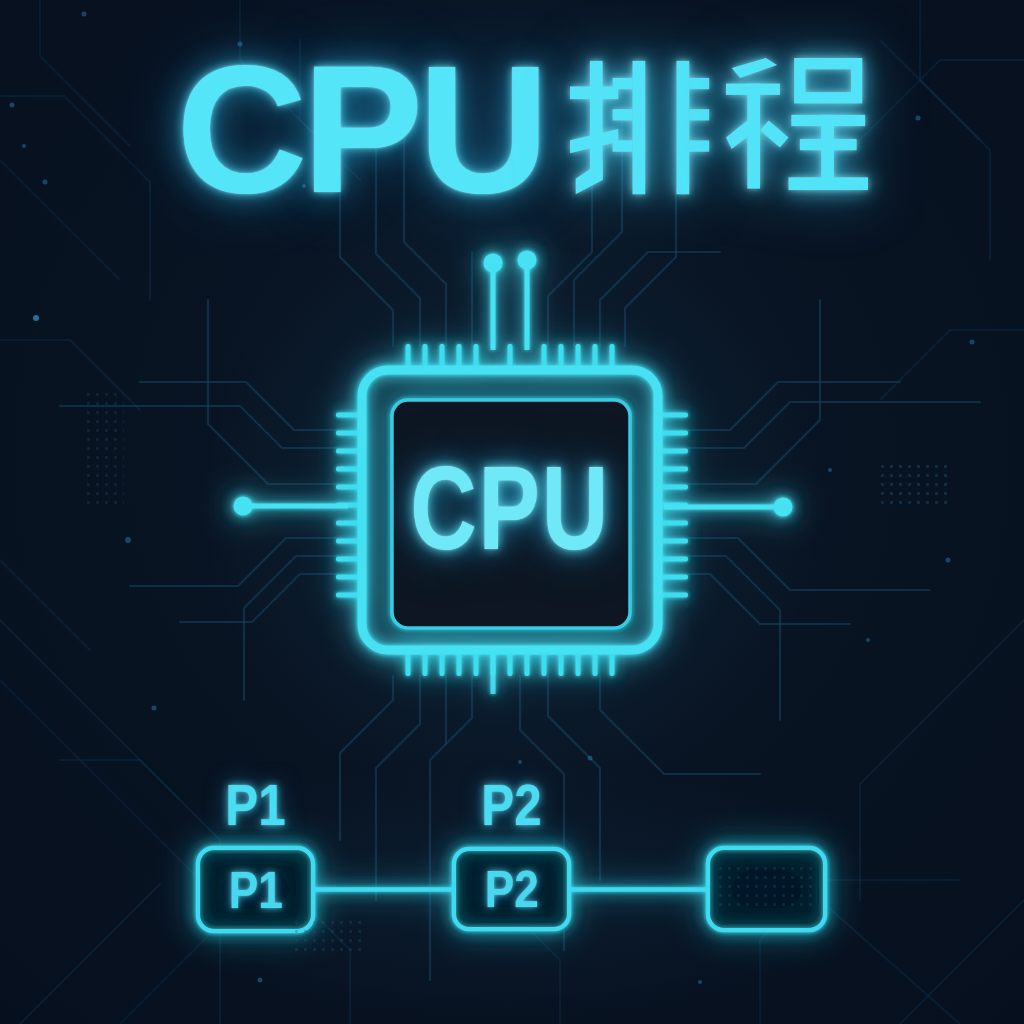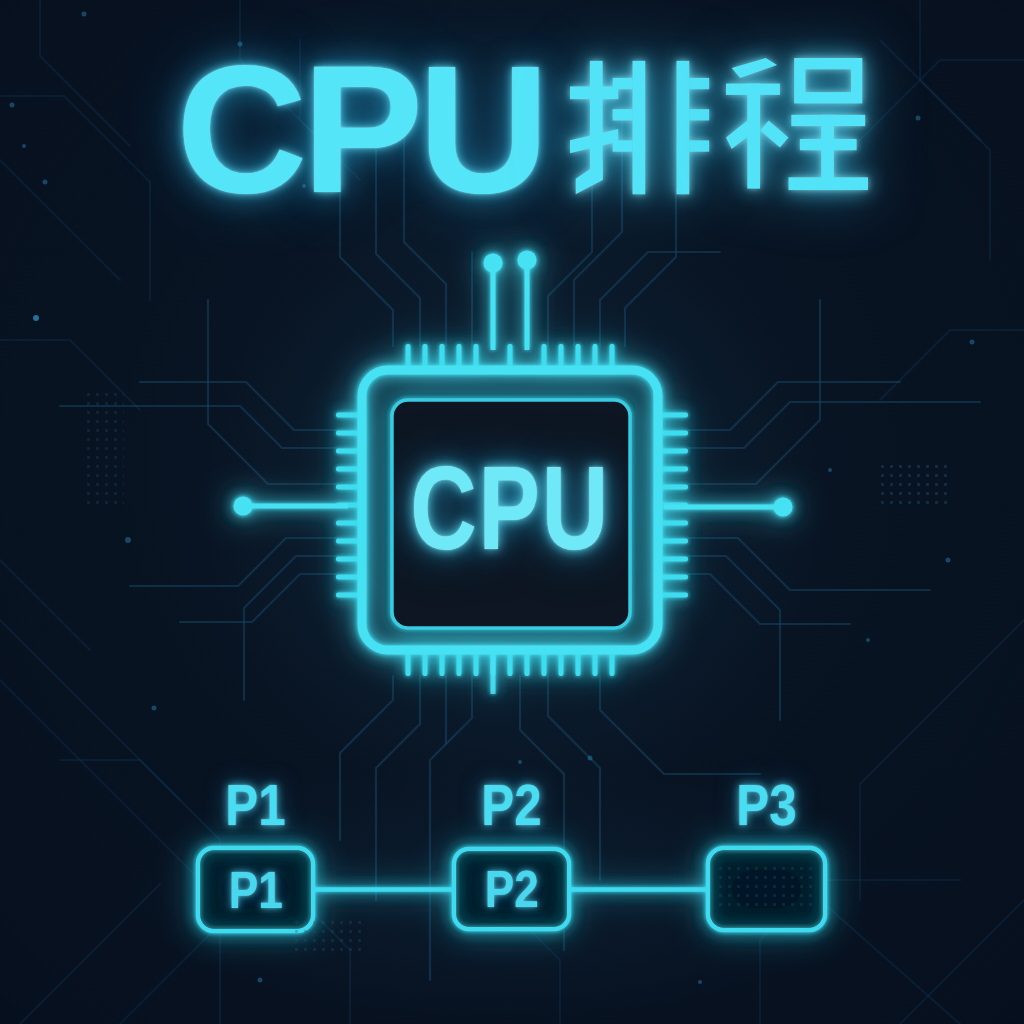--- a/index.html
+++ b/index.html
@@ -277,23 +277,20 @@
   <div class="chip-label">
     <span>CPU</span>
   </div>
 
   <div class="q-label" style="left:198px;width:115px;">
     <span>P1</span>
   </div>
   <div class="q-label" style="left:454px;width:115px;">
     <span>P2</span>
   </div>
-  <div class="q-label" style="left:708px;width:117px;">
-    <span>P3</span>
-  </div>
 
   <div class="q-boxtext" style="left:198px;top:848px;width:115px;height:83px;">
     <span>P1</span>
   </div>
   <div class="q-boxtext" style="left:454px;top:849px;width:115px;height:80px;">
     <span>P2</span>
   </div>
   <div class="q-boxtext" style="left:708px;top:848px;width:117px;height:82px;">
     <span></span>
   </div>

